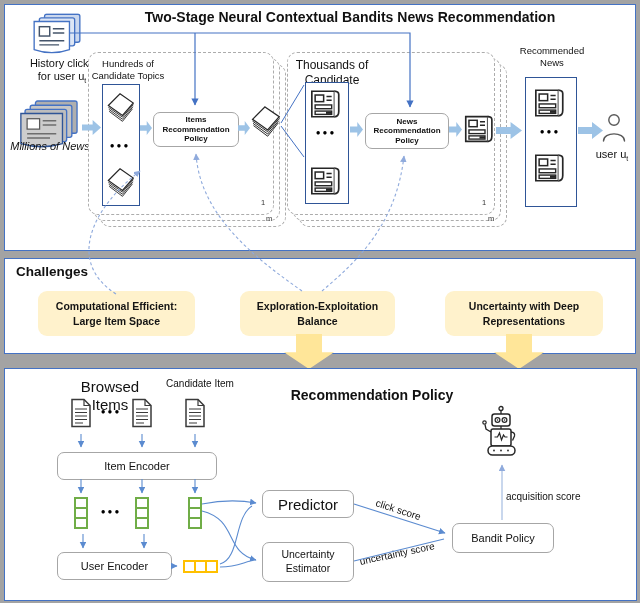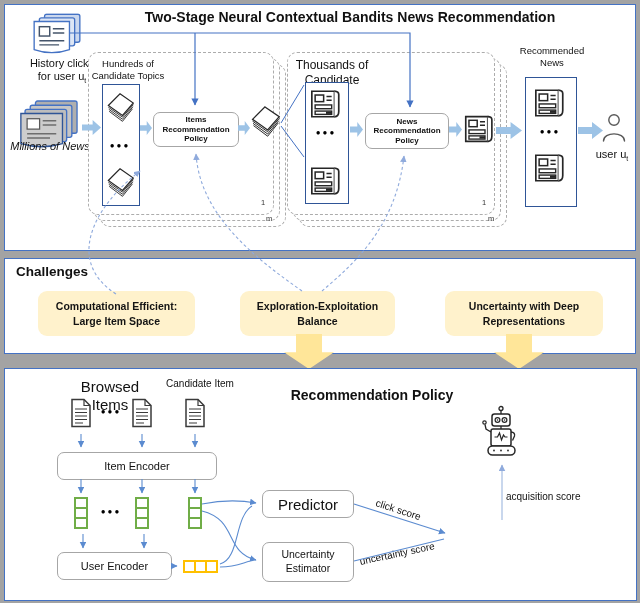--- a/index.html
+++ b/index.html
@@ -260,20 +260,21 @@
     <div class="cellh"></div>
       <div class="cellh"></div>
       <div class="cellh"></div>
   </div>
 
   <div class="box" style="left:262px;top:490px;width:90px;height:26px;font-size:15px;">Predictor</div>
   <div class="box" style="left:262px;top:542px;width:90px;height:38px;font-size:10.5px;line-height:1.3;border-radius:7px;">
     <div>Uncertainty</div>
       <div>Estimator</div>
   </div>
+  <div class="box" style="left:452px;top:523px;width:100px;height:28px;font-size:11px;">Bandit Policy</div>
 
   <div class="lbl" style="left:376px;top:497px;white-space:nowrap;font-size:10px;transform:rotate(18deg);transform-origin:left center;">click score</div>
   <div class="lbl" style="left:360px;top:556px;white-space:nowrap;font-size:10px;transform:rotate(-12deg);transform-origin:left center;">uncertainty score</div>
   <div class="lbl" style="left:506px;top:491px;white-space:nowrap;text-align:right;font-size:10px;">acquisition score</div>
 
   <svg class="abs" style="left:477px;top:405px;" width="44" height="54" viewBox="0 0 44 54">
       <use href="#ic-robot"></use>
     </svg>
 
   <svg class="abs" style="left:0;top:0;pointer-events:none;" width="640" height="603" viewBox="0 0 640 603">

